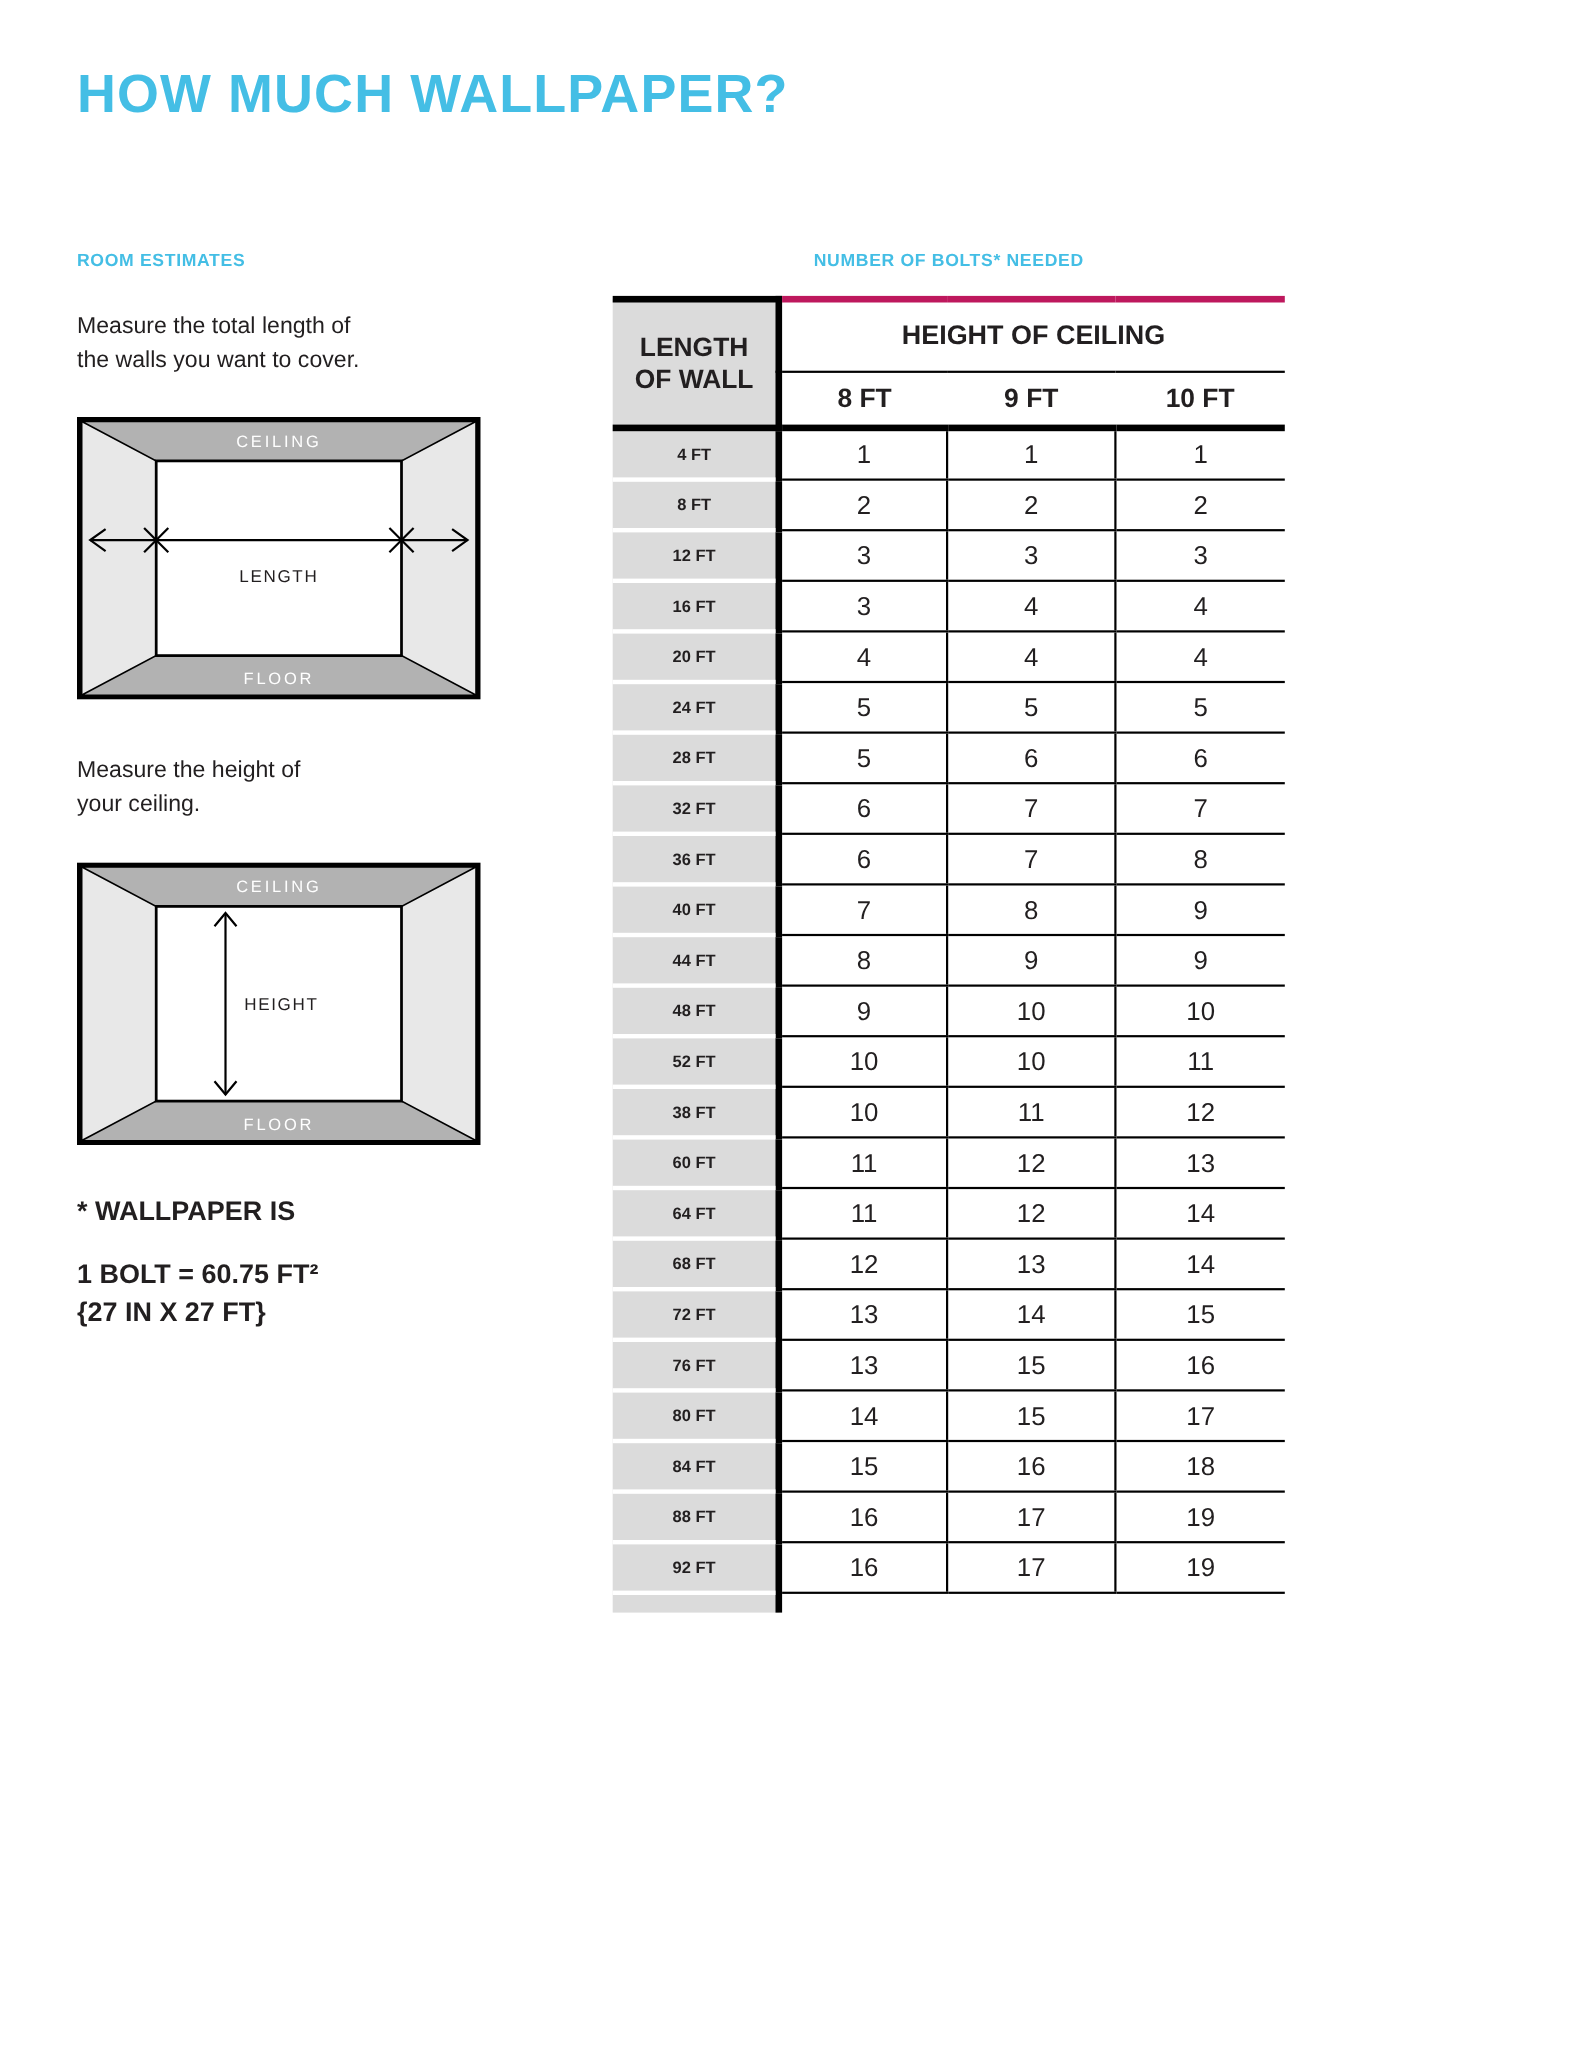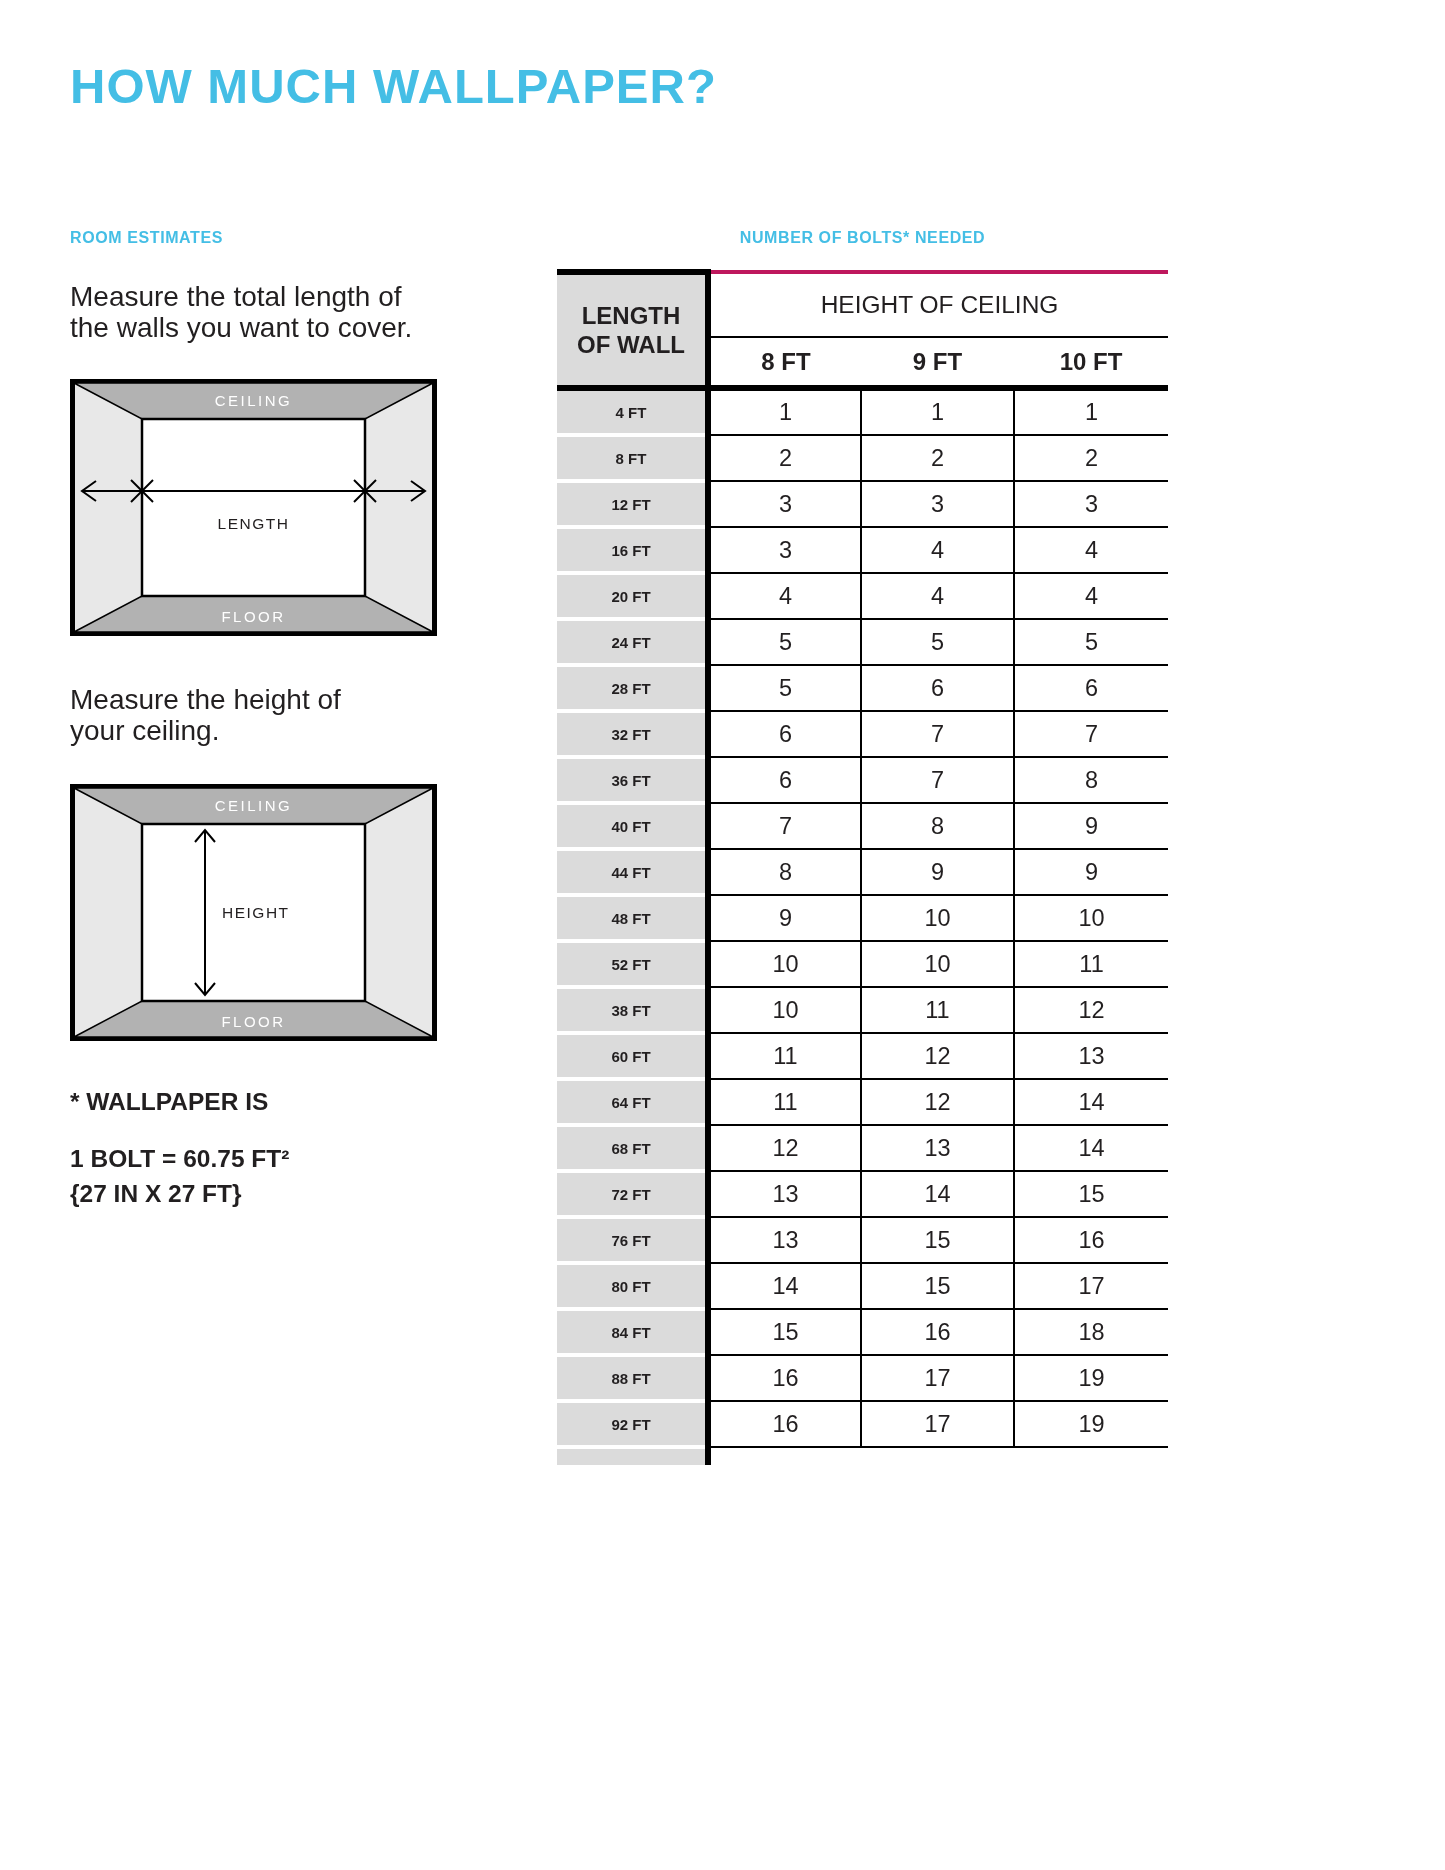--- a/index.html
+++ b/index.html
@@ -19,21 +19,21 @@
 
   h2.section-heading {
     margin:0; font-size:16px; font-weight:bold; letter-spacing:0.6px;
     color:var(--accent_blue, #44BEE5); line-height:30px;
   }
 
   
   .left-col { width:430px; flex:none; }
   .left-col .section-heading { margin-bottom:28px; }
   .instruction {
-    margin:0; font-size:28px; line-height:31px; white-space:pre-line;
+    margin:0; font-size:21px; line-height:31px; white-space:pre-line;
     color:var(--text_dark, #221F20);
   }
   .instruction.p1 { margin-bottom:36px; }
   .diagram { display:block; }
   .diagram.d1 { margin-bottom:44px; }
   .instruction.p2 { margin-bottom:38px;margin-top:48px; }
   .diagram.d2 { margin-bottom:46px; }
   .footnote { font-size:24.5px; font-weight:bold; line-height:30px; }
   .footnote .indent { padding-left:23px; }
   .bolt-info { margin-top:24px; font-size:24.5px; font-weight:bold; line-height:35px; }
@@ -52,22 +52,22 @@
   table.bolts {
     border-collapse:collapse; table-layout:fixed; width:611px; margin-top:16px;
   }
   table.bolts th, table.bolts td { padding:0; text-align:center; vertical-align:middle; }
   th.len-header {
     background:var(--cell_gray,#DBDBDB);
     font-size:24px; font-weight:bold; line-height:29px; white-space:pre-line;
     border-top:6px solid #000; border-right:6px solid #000; border-bottom:6px solid #000;
   }
   th.group-header {
-    font-size:24.5px; font-weight:normal; height:62px;
-    border-top:4px solid #be185d; border-bottom:2px solid #000;
+    font-size:24.5px; font-weight:bold; height:62px;
+    border-top:6px solid #be185d; border-bottom:2px solid #000;
   }
   tr.sub-header th {
     font-size:24px; font-weight:bold; height:47px;
     border-bottom:6px solid #000;
   }
   tbody th.len {
     background:var(--cell_gray,#DBDBDB);
     font-size:15px; font-weight:bold; height:42px;
     border-top:4px solid #fff; border-bottom:4px solid #fff; border-right:6px solid #000;
   }

